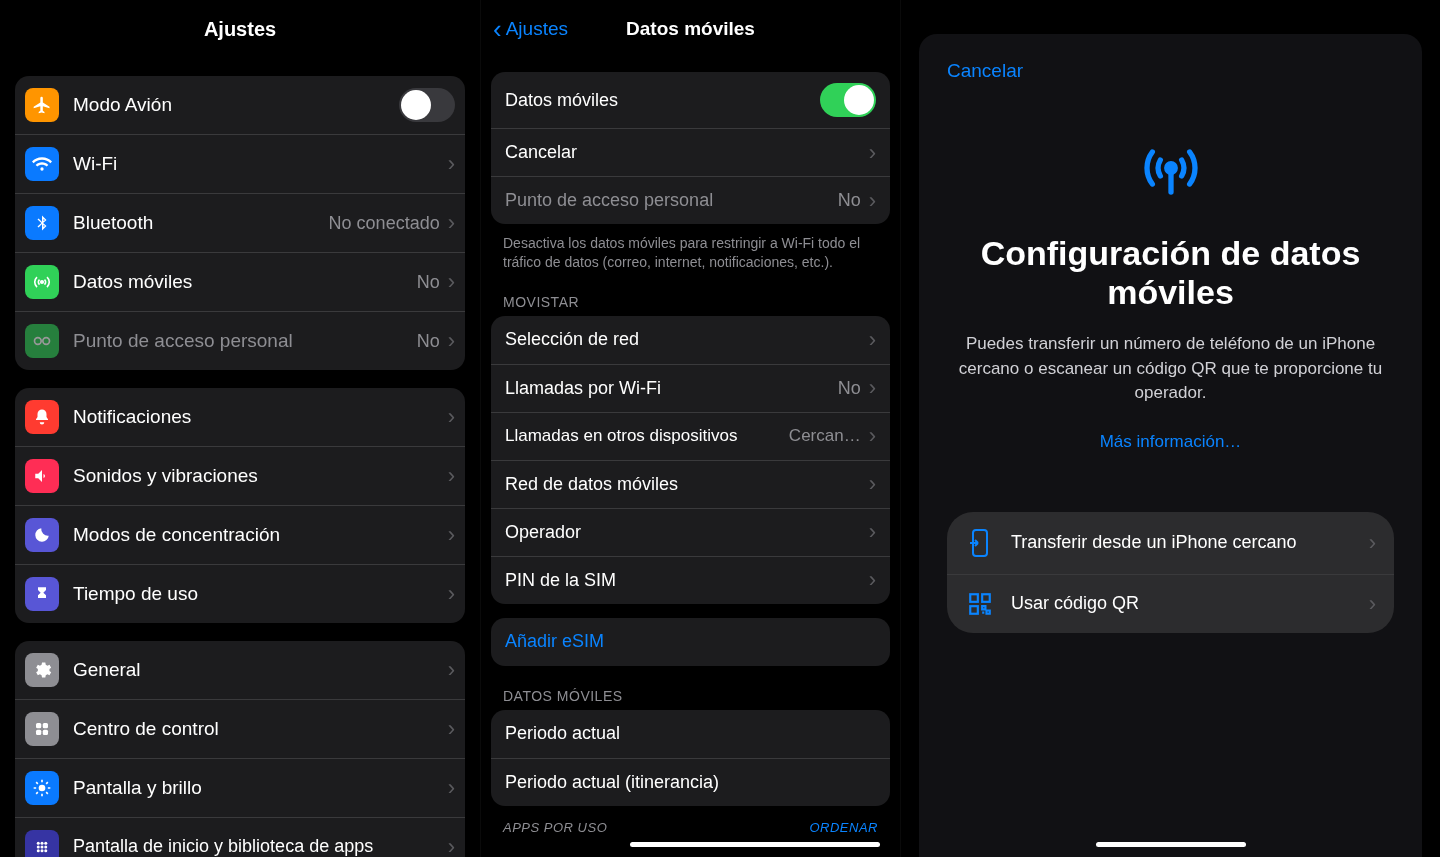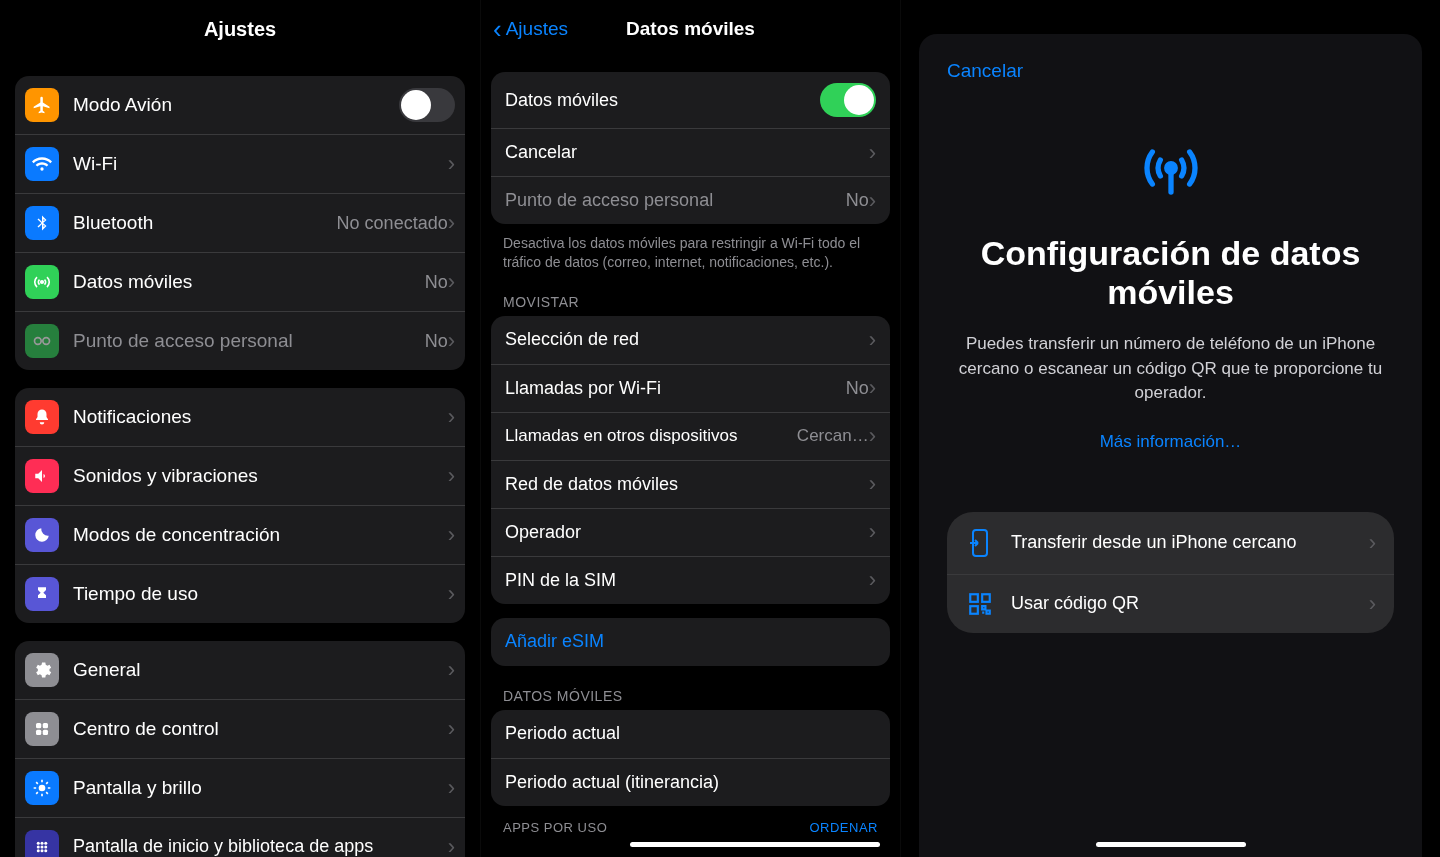--- a/index.html
+++ b/index.html
@@ -22,21 +22,21 @@
   .phone.p3{width:540px;}
   .phone + .phone{border-left:1px solid #0a0a0a;}
   
   .p1 .titlebar{height:58px;display:flex;align-items:center;justify-content:center;font-size:20px;font-weight:600;}
   .group{margin:18px 15px 0 15px;background:var(--panel);border-radius:14px;overflow:hidden;}
   .row{display:flex;align-items:center;padding:12px 10px;min-height:50px;position:relative;}
   .row + .row{border-top:1px solid var(--sep);}
   .row .icon{width:34px;height:34px;border-radius:8px;margin-right:14px;display:flex;align-items:center;justify-content:center;font-size:18px;color:#fff;flex:0 0 auto;}
   .row .label{flex:1 1 auto;font-size:19px;color:#fff;}
   .row .label.dim{color:var(--muted);}
-  .row .value{color:var(--muted);font-size:18px;}
+  .row .value{color:var(--muted);font-size:18px;margin-right:8px;}
   .row .chev{color:var(--chevron);font-size:22px;line-height:1;}
   .toggle{width:56px;height:34px;border-radius:17px;position:relative;flex:0 0 auto;}
   .toggle .knob{position:absolute;width:30px;height:30px;border-radius:50%;background:#fff;top:2px;}
   .toggle.off{background:var(--toggle-off);}
   .toggle.off .knob{left:2px;}
   .toggle.on{background:#30d158;}
   .toggle.on .knob{right:2px;}
   
   .ic-airplane{background:#ff9500;} .ic-wifi{background:#0a7aff;} .ic-bt{background:#0a7aff;}
   .ic-cell{background:#30d158;} .ic-hotspot{background:#30d158;}
@@ -301,21 +301,21 @@
     <div class="section-header">DATOS MÓVILES</div>
     <div class="group" style="margin-top:0">
       <div class="row">
         <div class="label">Periodo actual</div>
       </div>
       <div class="row">
         <div class="label">Periodo actual (itinerancia)</div>
       </div>
     </div>
 
-    <div style="display:flex;align-items:center;justify-content:space-between;margin:14px 22px 0 22px;">
+    <div style="display:flex;align-items:center;justify-content:space-between;margin:14px 22px 0 22px;font-style:italic;">
       <div style="color:var(--muted);font-size:13px;letter-spacing:.5px">APPS POR USO</div>
       <div style="color:var(--link);font-size:13px;letter-spacing:.5px">ORDENAR</div>
     </div>
     <div class="homebar"></div>
   </div>
 
   <div class="phone p3">
     <div class="p3-inner">
       <div class="cancel">Cancelar</div>
 

